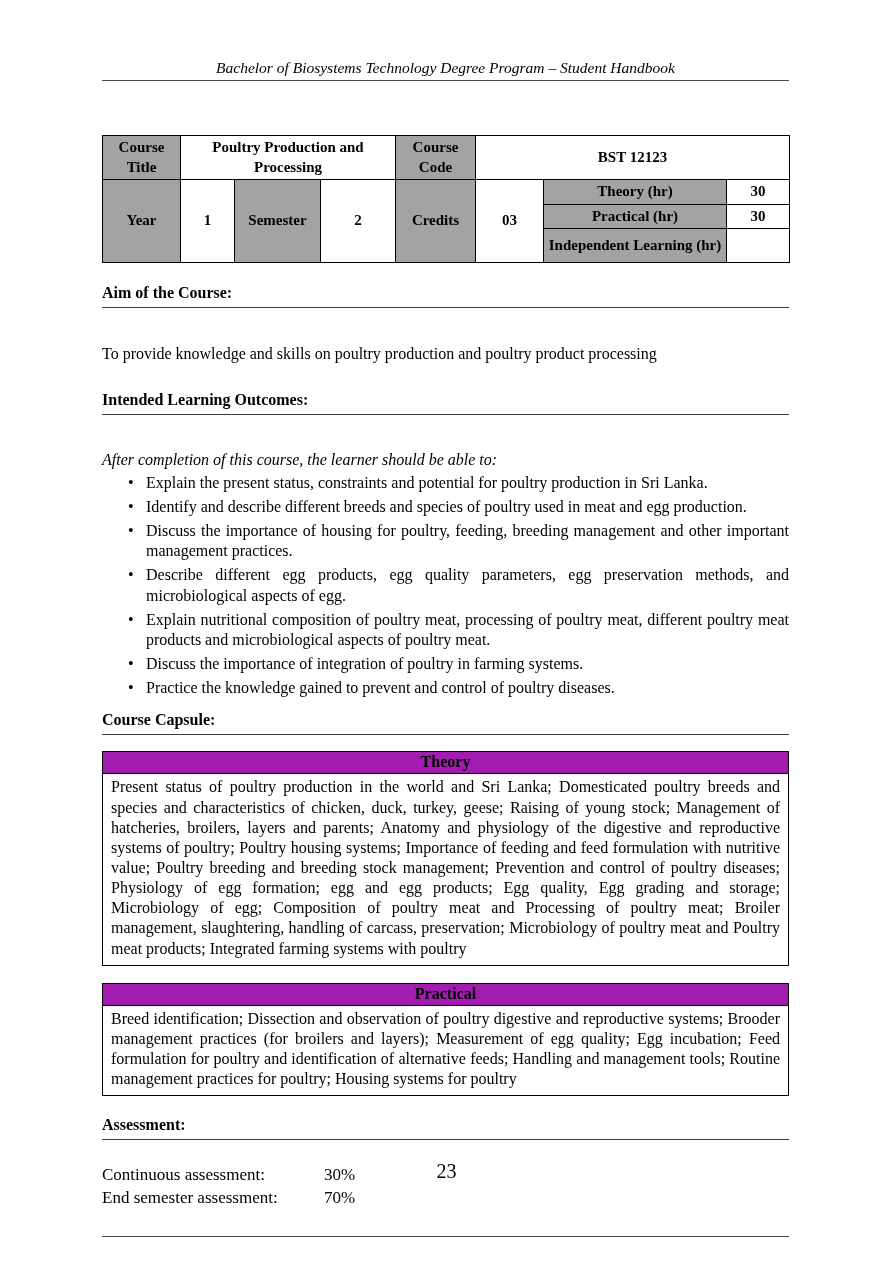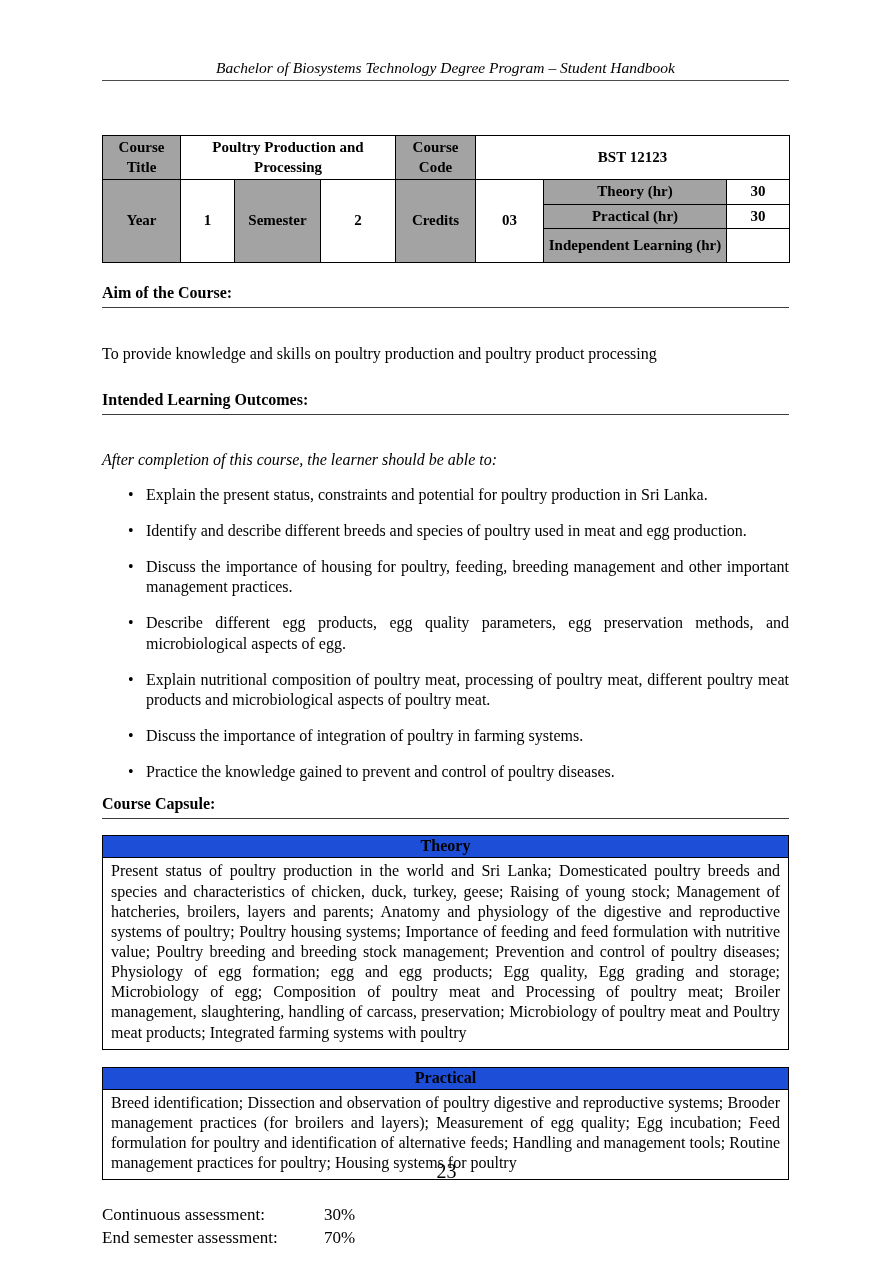--- a/index.html
+++ b/index.html
@@ -68,38 +68,38 @@
   ul.ilo-list {
     list-style: none;
     margin-top: 2px;
   }
   ul.ilo-list li {
     position: relative;
     padding-left: 44px;
     font-size: 16px;
     line-height: 1.26;
     text-align: justify;
-    margin-top: 16px;
+    margin-top: 4px;
   }
   ul.ilo-list li::before {
     content: "\2022";
     position: absolute;
     left: 26px;
     top: 0;
   }
 
   .capsule-heading { margin-top: 13px; }
 
   .capsule-box {
     border: 1.4px solid #000;
     margin-top: 16px;
     font-size: 16px;
   }
   .capsule-box .capsule-title {
-    background: #1d4ed8;
+    background: #a21caf;
     border-bottom: 1.4px solid #000;
     text-align: center;
     font-weight: bold;
     padding: 1px 0 2px 0;
   }
   .capsule-box .capsule-body {
     padding: 3px 8px 6px 8px;
     text-align: justify;
     line-height: 1.26;
   }
@@ -197,20 +197,21 @@
   <div class="capsule-box theory">
     <div class="capsule-title">Theory</div>
     <div class="capsule-body">Present status of poultry production in the world and Sri Lanka; Domesticated poultry breeds and species and characteristics of chicken, duck, turkey, geese; Raising of young stock; Management of hatcheries, broilers, layers and parents; Anatomy and physiology of the digestive and reproductive systems of poultry; Poultry housing systems; Importance of feeding and feed formulation with nutritive value; Poultry breeding and breeding stock management; Prevention and control of poultry diseases; Physiology of egg formation; egg and egg products; Egg quality, Egg grading and storage; Microbiology of egg; Composition of poultry meat and Processing of poultry meat; Broiler management, slaughtering, handling of carcass, preservation; Microbiology of poultry meat and Poultry meat products; Integrated farming systems with poultry</div>
   </div>
 
   <div class="capsule-box practical">
     <div class="capsule-title">Practical</div>
     <div class="capsule-body">Breed identification; Dissection and observation of poultry digestive and reproductive systems; Brooder management practices (for broilers and layers); Measurement of egg quality; Egg incubation; Feed formulation for poultry and identification of alternative feeds; Handling and management tools; Routine management practices for poultry; Housing systems for poultry</div>
   </div>
 
+  <div class="section-heading assessment-heading">Assessment:</div>
   <div class="assessment-rows">
     <div class="assessment-row">
       <span class="a-label">Continuous assessment:</span>
       <span class="a-value">30%</span>
     </div>
     <div class="assessment-row">
       <span class="a-label">End semester assessment:</span>
       <span class="a-value">70%</span>
     </div>
   </div>

